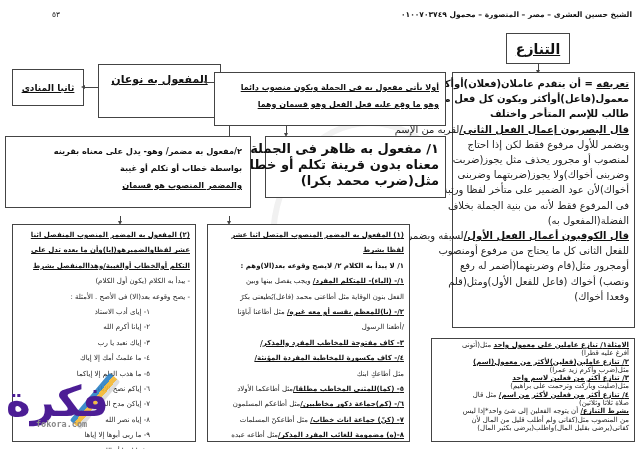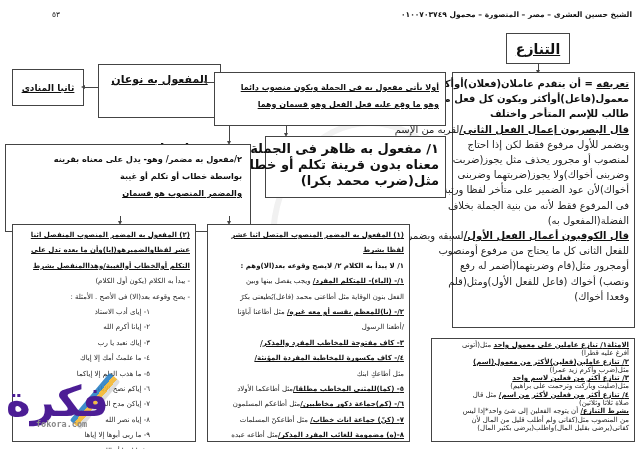--- a/index.html
+++ b/index.html
@@ -85,21 +85,21 @@
 </div>
 <div class="arrow-v" style="left:286px; top:126px; height:8px;"></div>
 <div class="arrow-v" style="left:229px; top:126px; height:16px;"></div>
 
 <div class="box txt" style="left:265px; top:136px; width:181px; height:62px; padding:4px 6px; font-size:13px; line-height:16px;">
   <span class="line b">١/ مفعول به ظاهر فى الجملة بمعنى يدل على</span>
   <span class="line b">معناه بدون قرينة تكلم أو خطاب أو غيبة</span>
   <span class="line b">مثل(ضرب محمد بكرا)</span>
 </div>
 
-<div class="box txt" style="left:5px; top:144px; width:246px; height:88px; padding:6px 8px 0 6px; font-size:8.2px; line-height:17px;">
+<div class="box txt" style="left:5px; top:136px; width:246px; height:72px; padding:6px 8px 0 6px; font-size:8.2px; line-height:17px;">
   <span class="line b">٢/مفعول به مضمر/ وهو- يدل على معناه بقرينه</span>
   <span class="line b">بواسطة خطاب أو تكلم أو غيبة</span>
   <span class="line b u">والمضمر المنصوب هو قسمان</span>
 </div>
 <div class="arrow-v" style="left:229px; top:216px; height:6px;"></div>
 <div class="arrow-v" style="left:120px; top:216px; height:6px;"></div>
 
 <div class="box txt" style="left:207px; top:224px; width:203px; height:218px; padding:3px 5px; font-size:7px; line-height:15.4px;">
   <span class="line b u">(١) المفعول به المضمر المنصوب المتصل اثنا عشر</span>
   <span class="line b u">لفظا بشرط</span>

